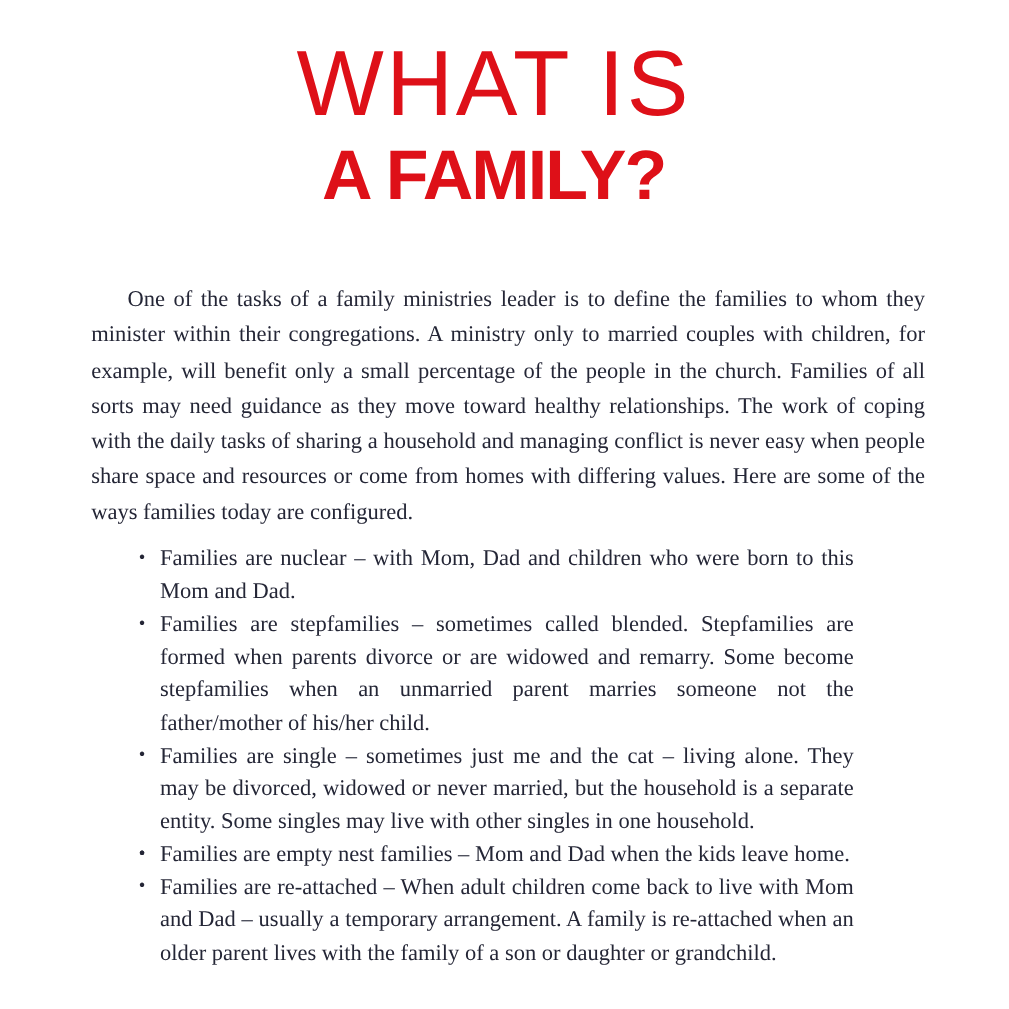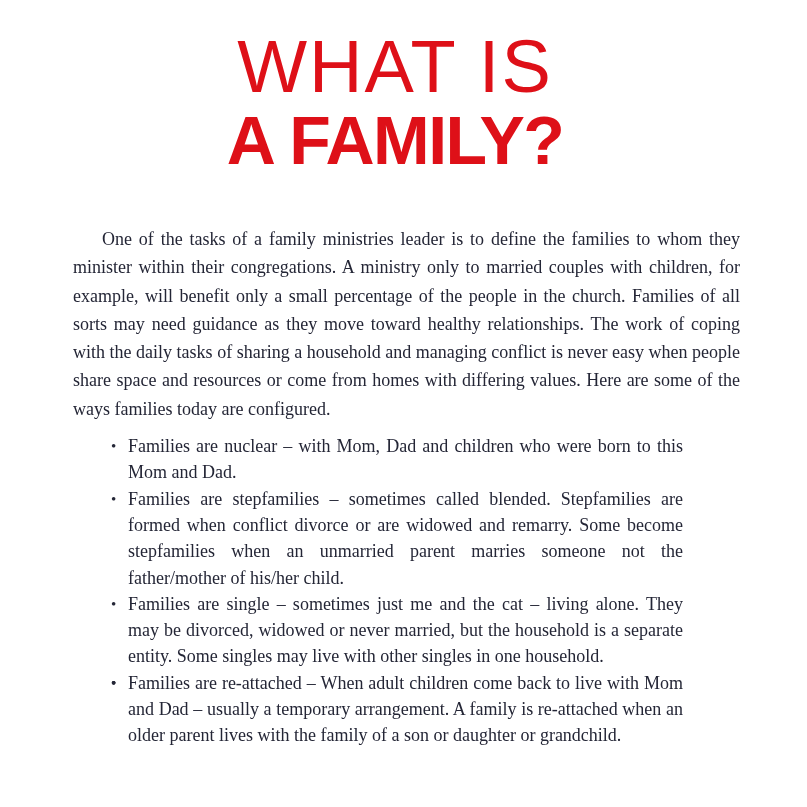--- a/index.html
+++ b/index.html
@@ -28,21 +28,21 @@
     font-family: "Liberation Sans", sans-serif;
     width: 790px;
   }
   .title-line1 {
     font-size: 74px;
     font-weight: 400;
     letter-spacing: 2px;
     line-height: 74px;
   }
   .title-line2 {
-    font-size: 68px;
+    font-size: 56px;
     font-weight: 800;
     letter-spacing: -1.5px;
     line-height: 72px;
   }
   .content {
     margin: 0 67px 0 73px;
     color: var(--ink);
     font-size: 18px;
     text-align: justify;
   }
@@ -80,30 +80,30 @@
 
   <main class="content">
 
     <p class="intro">One of the tasks of a family ministries leader is to define the families to whom they minister within their congregations. A ministry only to married couples with children, for example, will benefit only a small percentage of the people in the church. Families of all sorts may need guidance as they move toward healthy relationships. The work of coping with the daily tasks of sharing a household and managing conflict is never easy when people share space and resources or come from homes with differing values. Here are some of the ways families today are configured.</p>
 
     <ul class="family-list">
       <li>
         <span class="bullet">•</span><span>Families are nuclear – with Mom, Dad and children who were born to this Mom and Dad.</span>
       </li>
       <li>
-        <span class="bullet">•</span><span>Families are stepfamilies – sometimes called blended. Stepfamilies are formed when conflict divorce or are widowed and remarry. Some become stepfamilies when an unmarried parent marries someone not the father/mother of his/her child.</span>
+        <span class="bullet">•</span><span>Families are stepfamilies – sometimes called blended. Stepfamilies are formed when parents divorce or are widowed and remarry. Some become stepfamilies when an unmarried parent marries someone not the father/mother of his/her child.</span>
       </li>
       <li>
         <span class="bullet">•</span><span>Families are single – sometimes just me and the cat – living alone. They may be divorced, widowed or never married, but the household is a separate entity. Some singles may live with other singles in one household.</span>
       </li>
       <li>
         <span class="bullet">•</span>
       </li>
       <li>
-        <span class="bullet">•</span>
+        <span class="bullet">•</span><span>Families are empty nest families – Mom and Dad when the kids leave home.</span>
       </li>
       <li>
         <span class="bullet">•</span><span>Families are re-attached – When adult children come back to live with Mom and Dad – usually a temporary arrangement. A family is re-attached when an older parent lives with the family of a son or daughter or grandchild.</span>
       </li>
     </ul>
 
   </main>
 
 </div>
 

